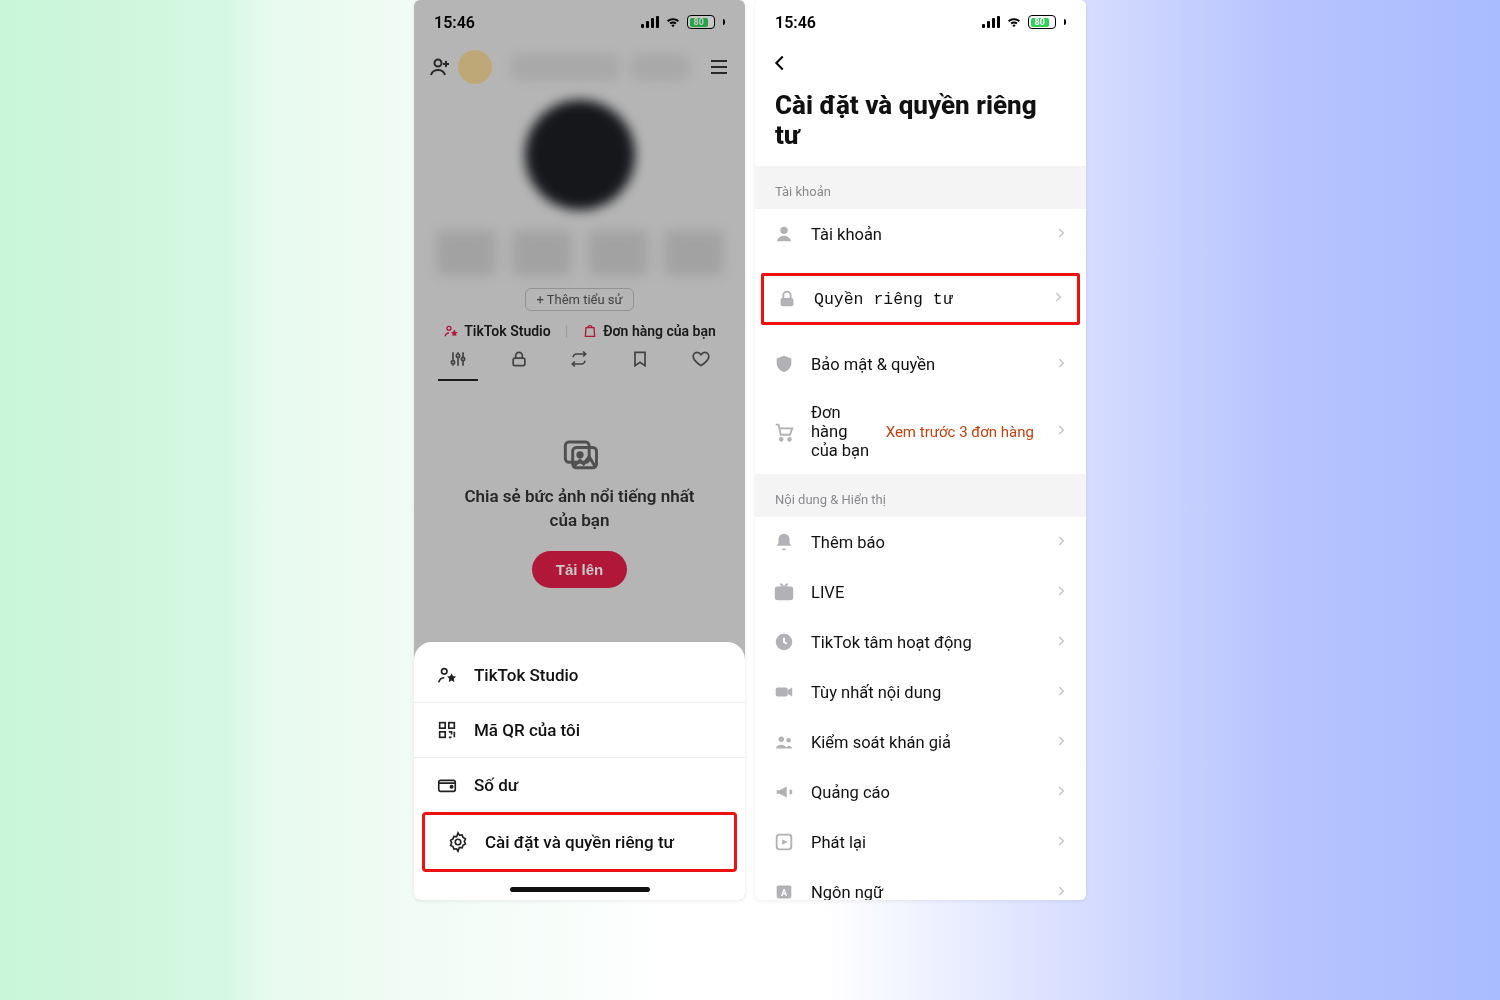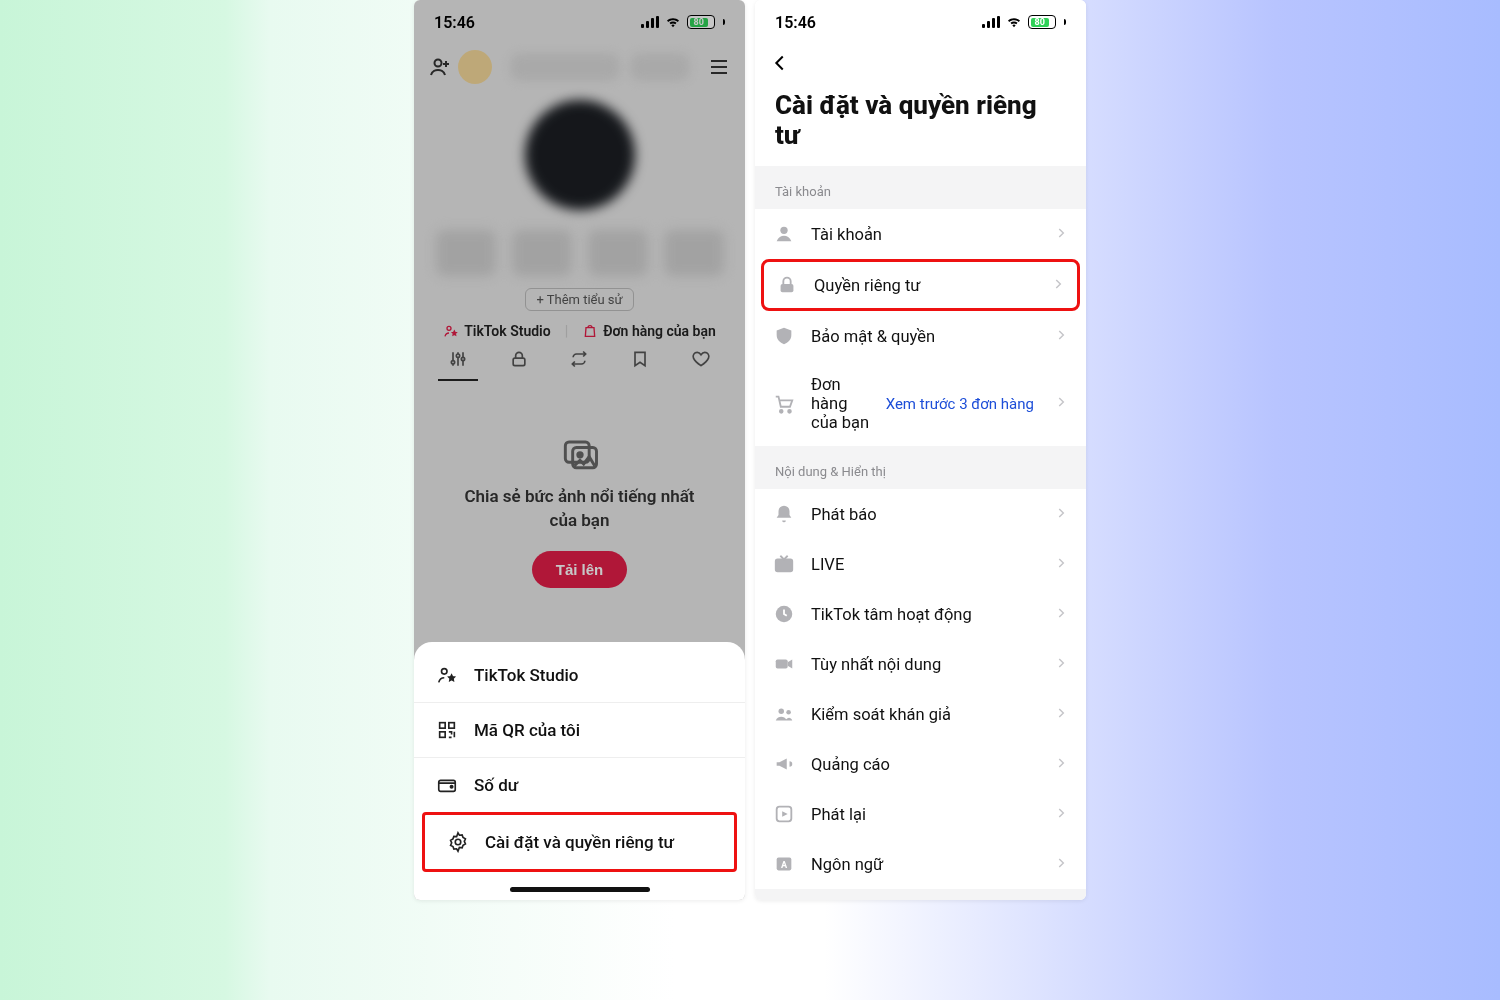--- a/index.html
+++ b/index.html
@@ -152,25 +152,25 @@
     font-size:13px; color:#8a8a8e; padding:18px 20px 10px;
   }
   .rows-group { background:#fff; }
   .row {
     display:flex; align-items:center; padding:14px 18px;
     font-size:16.5px; color:#111; gap:16px;
   }
   .row .row-icon { width:22px; height:22px; color:#b2b2b6; flex-shrink:0; display:flex; align-items:center;}
   .row .row-icon svg{width:100%;height:100%;}
   .row .label { flex:1; }
-  .row .sub { color:#1d4ed8; font-size:15px; margin-right:4px;}
+  .row .sub { color:#c2410c; font-size:15px; margin-right:4px;}
   .chevron { color:#c5c5c9; }
   .chevron svg{width:14px;height:14px;}
   .row.hl {
-    border:3px solid #e11; border-radius:8px; margin:0 6px; padding:12px 12px;
+    border:3px solid #e11; border-radius:2px; margin:14px 6px; padding:12px 12px;font-family:Liberation Mono, monospace;
   }
 </style>
 </head>
 <body>
 
 <div class="phones-wrap">
 
   <div class="phone">
     <div class="profile-dimmed-content">
       <div class="statusbar">
@@ -412,21 +412,21 @@
       </div>
 
       <div class="section-label">Nội dung &amp; Hiển thị</div>
       <div class="rows-group">
         <div class="row">
           <div class="row-icon">
               <svg viewBox="0 0 24 24" fill="currentColor">
                 <path d="M12 3a6 6 0 00-6 6v4l-2 3h16l-2-3V9a6 6 0 00-6-6zM10 19a2 2 0 004 0z"></path>
               </svg>
             </div>
-          <span class="label">Phát báo</span>
+          <span class="label">Thêm báo</span>
           <span class="chevron"><svg viewBox="0 0 24 24" fill="none" stroke="currentColor" stroke-width="2.5">
                 <path d="M9 5l7 7-7 7"></path>
               </svg></span>
         </div>
         <div class="row">
           <div class="row-icon">
               <svg viewBox="0 0 24 24" fill="none" stroke="currentColor" stroke-width="2">
                 <rect x="3" y="7" width="18" height="13" rx="2" fill="currentColor"></rect>
                 <path d="M8 3l4 4 4-4"></path>
               </svg>

